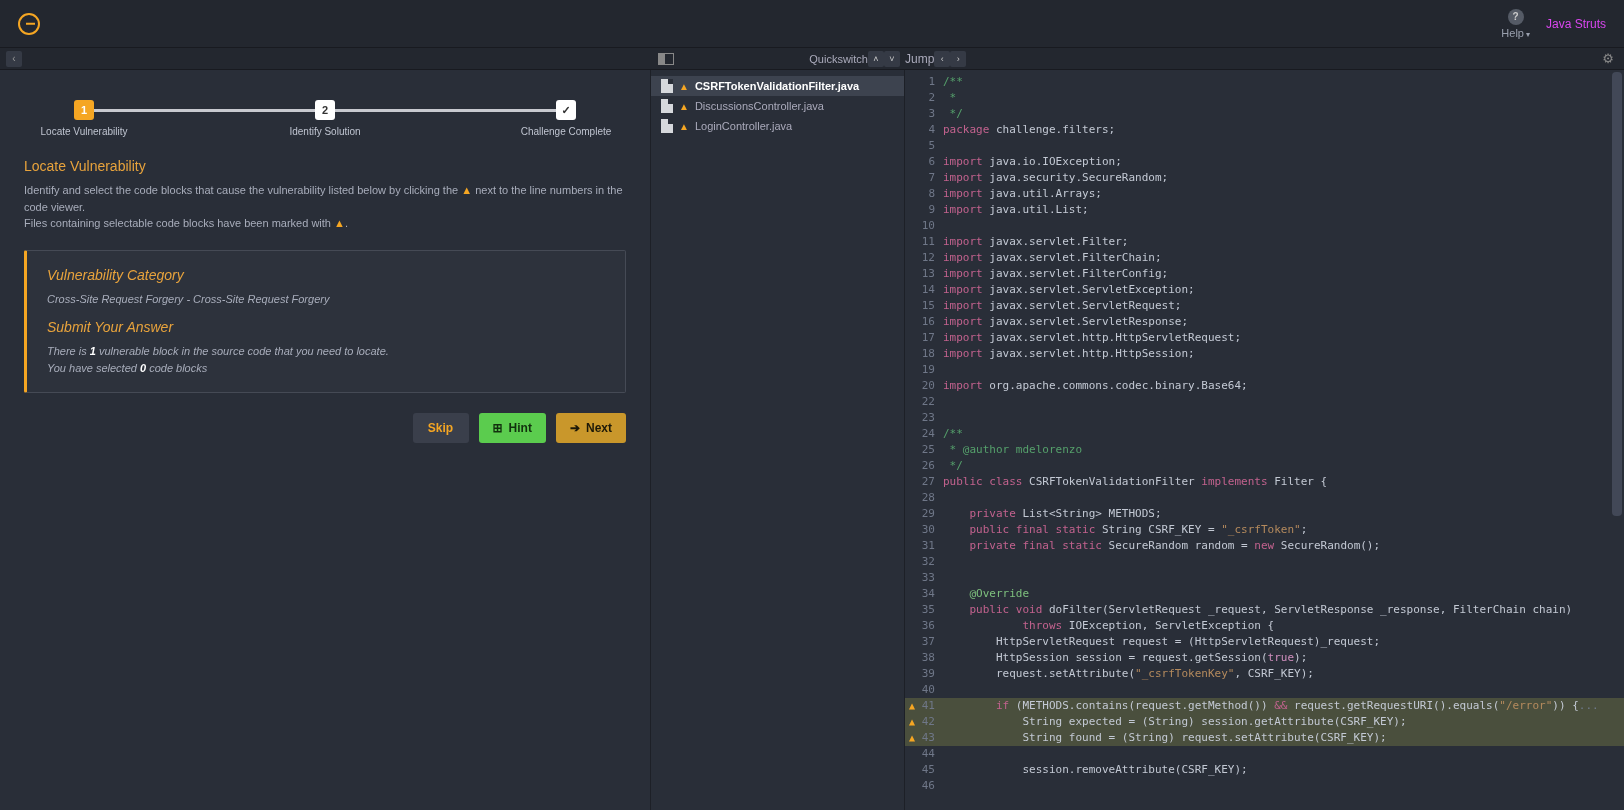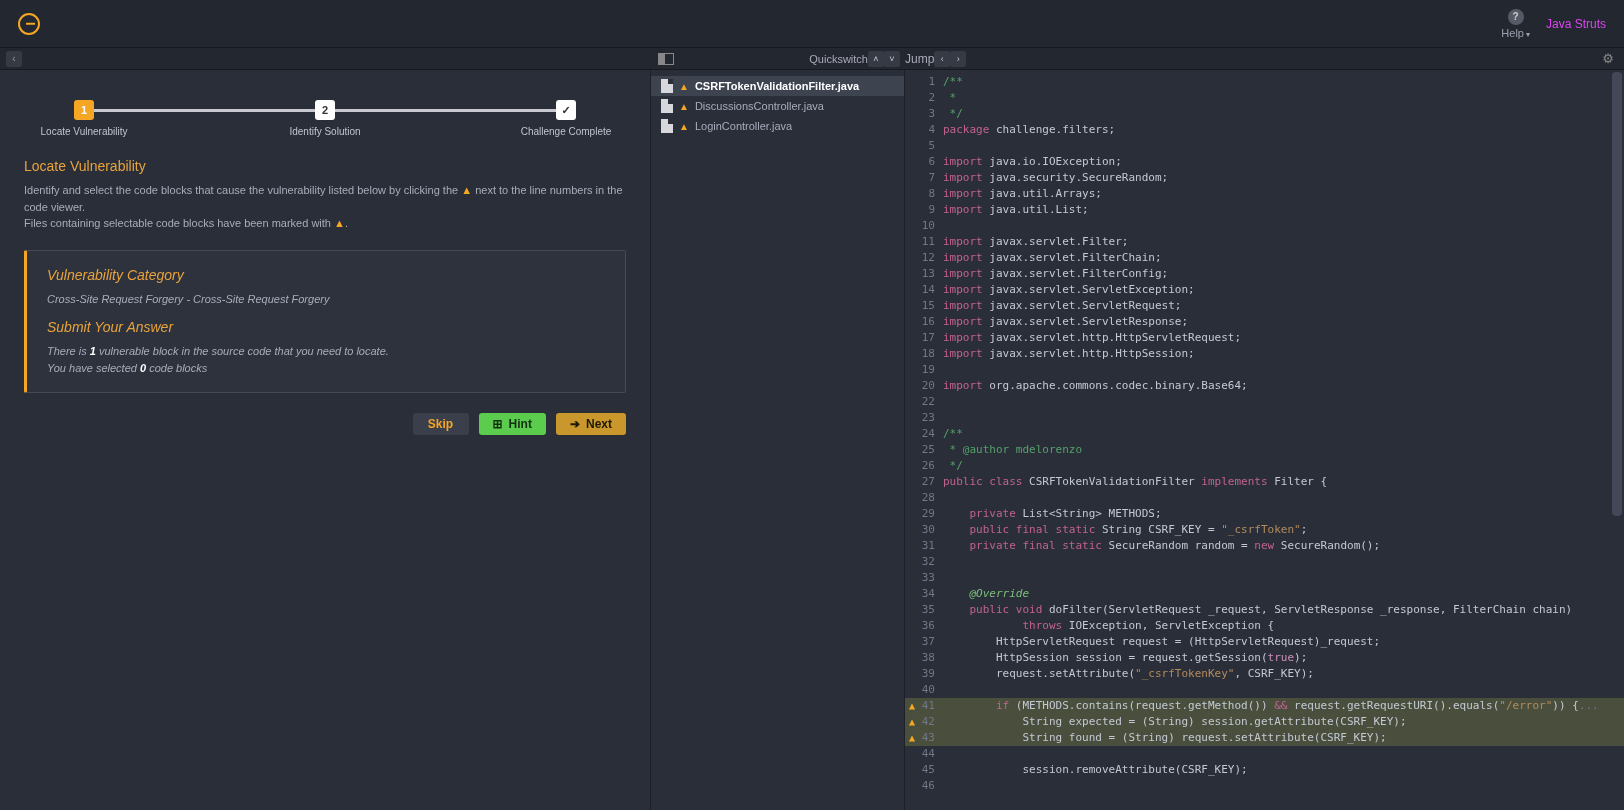--- a/index.html
+++ b/index.html
@@ -94,21 +94,21 @@
     border-right:1px solid #454a55;
     border-bottom:1px solid #454a55;
     font-style:italic;
   }
   .info-box .section-title{margin-top:0;}
   .info-box .sub{margin-top:12px;}
   .num-strong{color:#fff;font-weight:bold;}
 
   .buttons{display:flex;justify-content:flex-end;gap:10px;margin-top:20px;}
   .btn{
-    height:22px;min-width:56px;padding:0 14px;border:none;border-radius:3px;font-size:12px;font-weight:bold;cursor:pointer;display:flex;align-items:center;gap:6px;justify-content:center;
+    height:30px;min-width:56px;padding:0 14px;border:none;border-radius:3px;font-size:12px;font-weight:bold;cursor:pointer;display:flex;align-items:center;gap:6px;justify-content:center;
   }
   .btn-skip{background:#3a3f4b;color:#f5a623;}
   .btn-hint{background:#5bcc4e;color:#12310e;}
   .btn-next{background:#c9972b;color:#1d1908;}
   .btn-icon{font-size:12px;}
 
   .file-tree{
     width:255px;background:#292e38;border-left:1px solid #1d2027;border-right:1px solid #1d2027;padding:6px 0;
   }
   .tree-item{display:flex;align-items:center;gap:6px;padding:3px 10px;font-size:11px;cursor:pointer;}
@@ -133,21 +133,21 @@
   .code-line{display:flex;align-items:flex-start;white-space:pre;}
   .gutter-warn{width:14px;text-align:center;color:#f5a623;font-size:10px;flex:none;}
   .gutter-num{width:24px;text-align:right;color:#6f7788;padding-right:8px;flex:none;user-select:none;}
   .code-text{color:#c3c9d4;flex:1;padding-right:10px;}
   .code-line.hl{background:#4a4f3d;}
   
   .k{color:#c2628e;}   
   .s{color:#b48a5d;}   
   .c{color:#6f7a8b;font-style:normal;} 
   .doc{color:#55a06b;} 
-  .a{color:#7ec07e;font-style:italic;}   
+  .a{color:#7ec07e;}   
   .n{color:#c3c9d4;}   
   .v{color:#d08fbe;}  
 
   .right-scrollbar{
     position:absolute;right:2px;top:2px;width:10px;height:60%;background:#424857;border-radius:4px;
   }
 </style>
 </head>
 <body>
 

